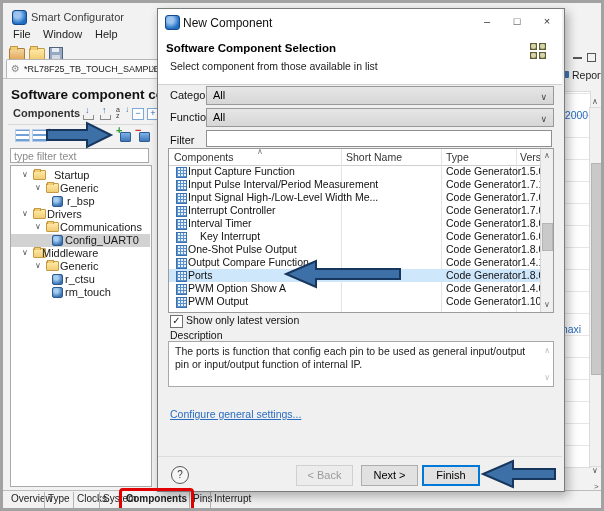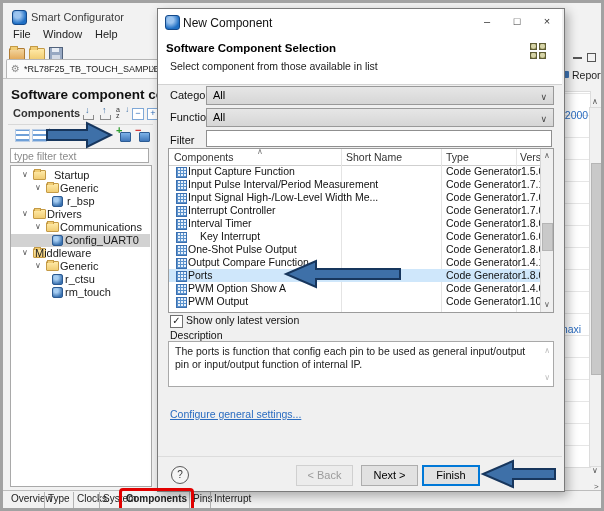--- a/index.html
+++ b/index.html
@@ -187,21 +187,21 @@
       <span class="tfold" style="left:35px;"></span>
       <span class="tlabel" style="left:49px;">Communications</span>
     </div>
     <div class="trow sel" style="top:68px;">
       <span class="cmpic" style="left:41px;"></span>
       <span class="tlabel" style="left:54px;">Config_UART0</span>
     </div>
     <div class="trow" style="top:81px;">
       <span class="twist" style="left:11px;">∨</span>
       <span class="tfold" style="left:22px;"></span>
-      <span class="tlabel" style="left:24px;">Middleware</span>
+      <span class="tlabel" style="left:31px;">Middleware</span>
     </div>
     <div class="trow" style="top:94px;">
       <span class="twist" style="left:24px;">∨</span>
       <span class="tfold" style="left:35px;"></span>
       <span class="tlabel" style="left:49px;">Generic</span>
     </div>
     <div class="trow" style="top:107px;">
       <span class="cmpic" style="left:41px;"></span>
       <span class="tlabel" style="left:54px;">r_ctsu</span>
     </div>

